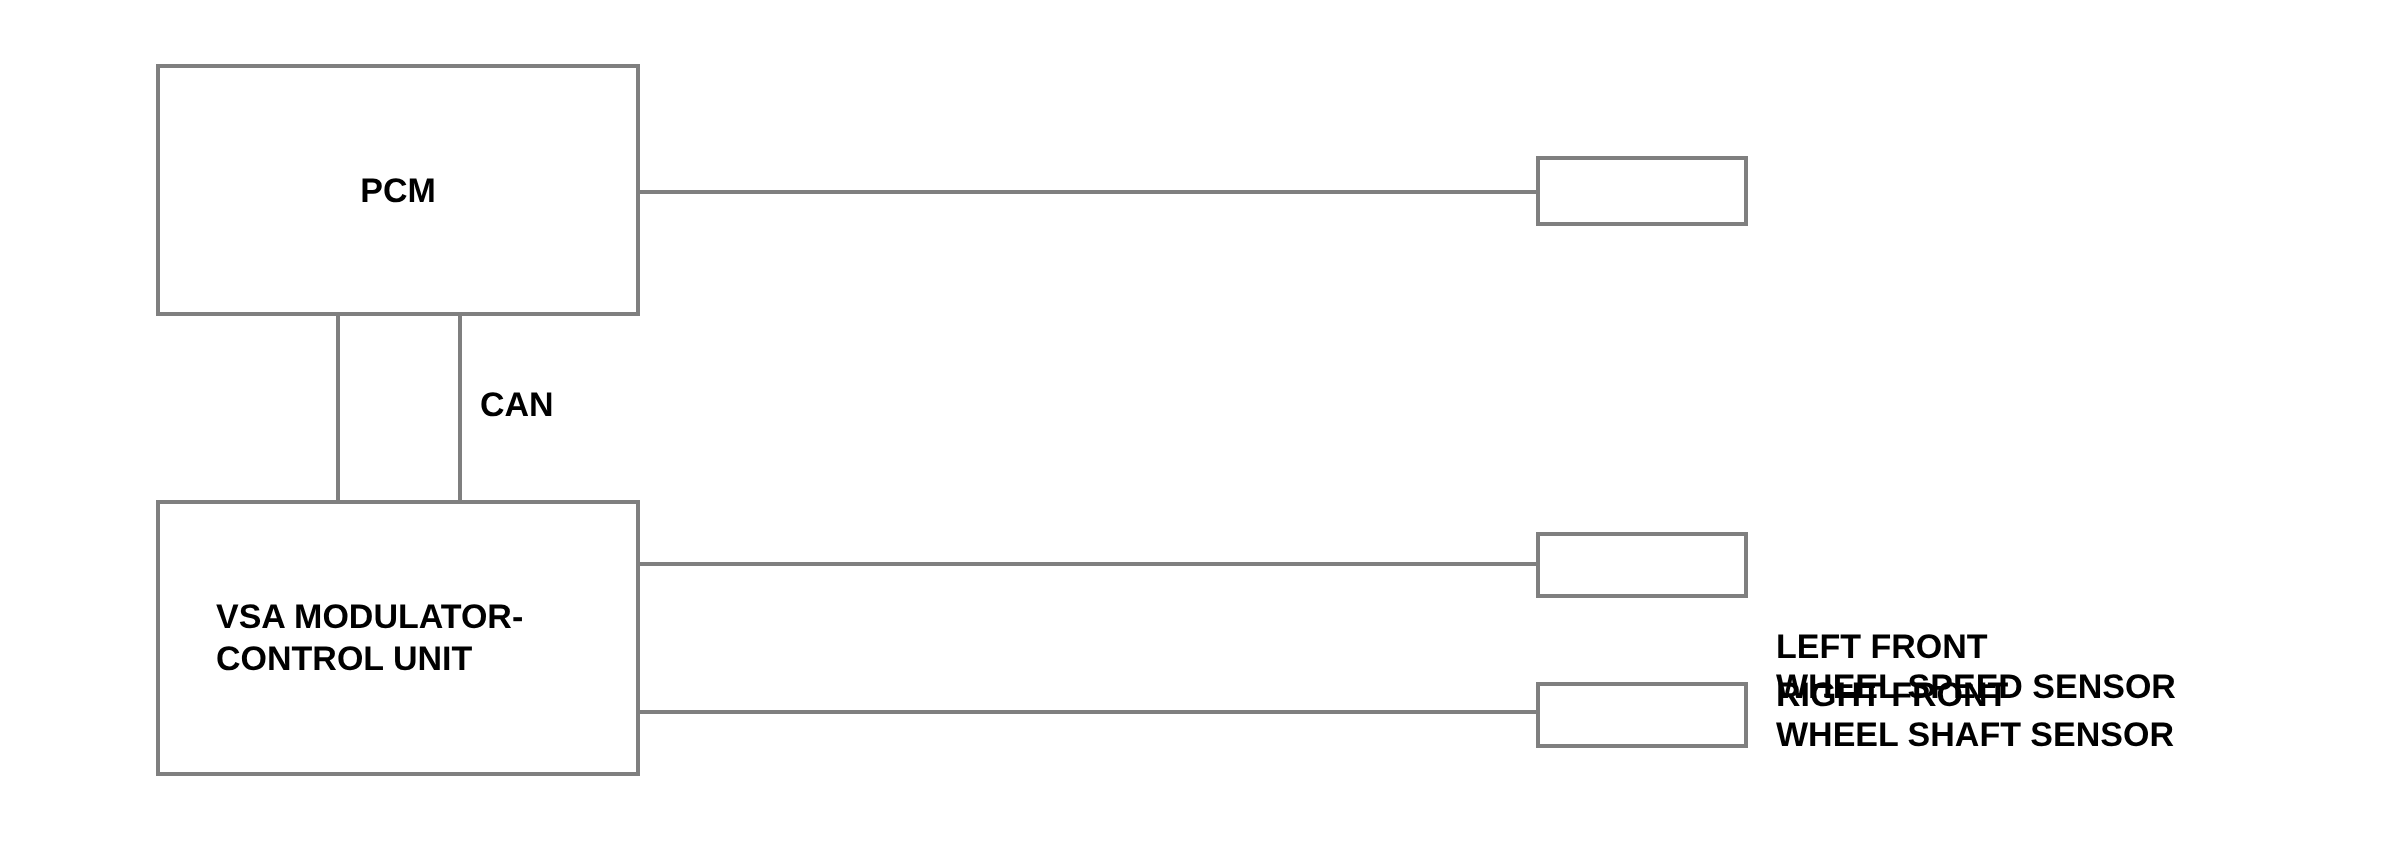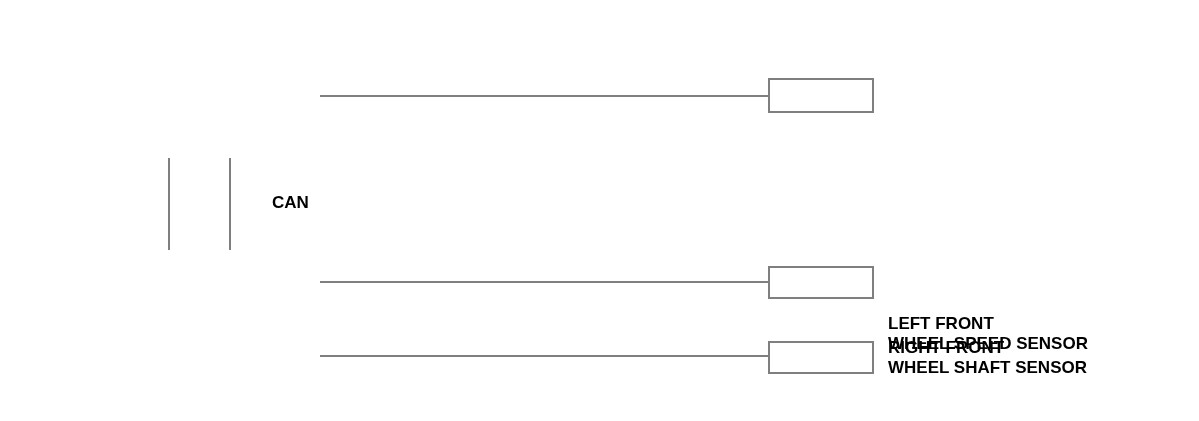--- a/index.html
+++ b/index.html
@@ -61,21 +61,20 @@
     background: var(--line);
   }
   .hline-output { left: 320px; top: 95px;  width: 448px; }
   .hline-left   { left: 320px; top: 281px; width: 448px; }
   .hline-right  { left: 320px; top: 355px; width: 448px; }
   .can-text {
     position: absolute;
     left: 240px; top: 193px;
     font-size: 17px;
     line-height: 20px;
-    margin-left: 32px;
   }
   .sensor-box {
     position: absolute;
     width: 102px; height: 29px;
     border: 2px solid var(--line);
     background: var(--background);
   }
   .sensor-box-output { left: 768px; top: 78px;  height: 31px; }
   .sensor-box-left   { left: 768px; top: 266px; }
   .sensor-box-right  { left: 768px; top: 341px; }
@@ -88,25 +87,32 @@
   }
   .sensor-label-output { top: 63px; }
   .sensor-label-left   { top: 278px; margin-top: 36px; }
   .sensor-label-right  { top: 338px; }
 </style>
 </head>
 <body>
 
 <div class="canvas">
 
+  <div class="box box-pcm">
+    <span class="node-label">PCM</span>
+  </div>
 
   <div class="vline vline-can-left"></div>
   <div class="vline vline-can-right"></div>
   <div class="can-text">CAN</div>
 
+  <div class="box box-vsa">
+    <span class="node-label">VSA MODULATOR-
+CONTROL UNIT</span>
+  </div>
 
   <div class="hline hline-output"></div>
   <div class="hline hline-left"></div>
   <div class="hline hline-right"></div>
 
   <div class="sensor-box sensor-box-output"></div>
   <div class="sensor-box sensor-box-left"></div>
   <div class="sensor-box sensor-box-right"></div>
 
   <div class="sensor-label sensor-label-left">LEFT FRONT

